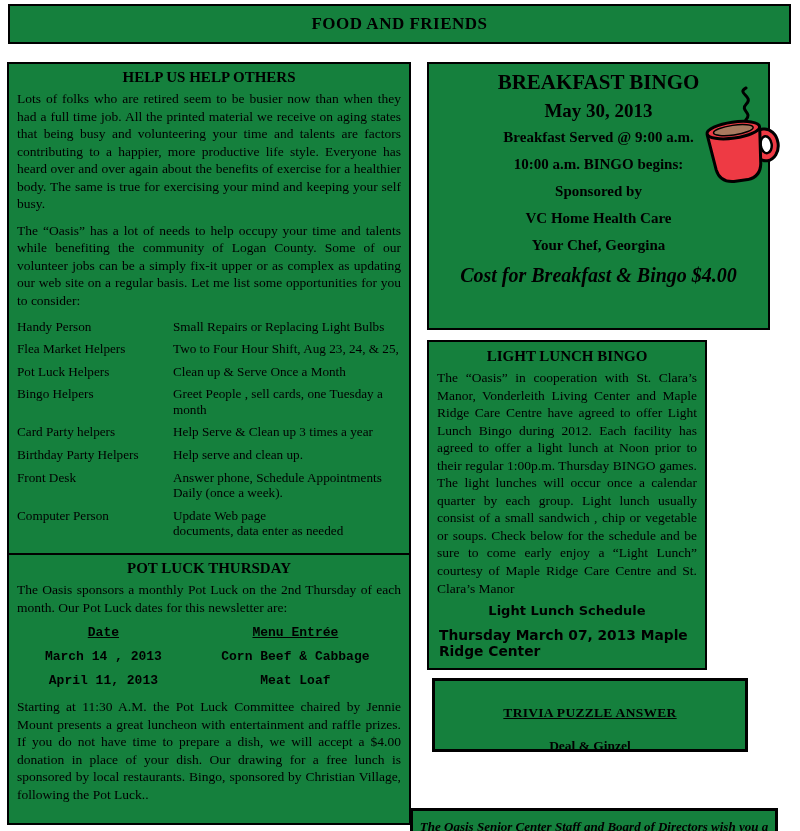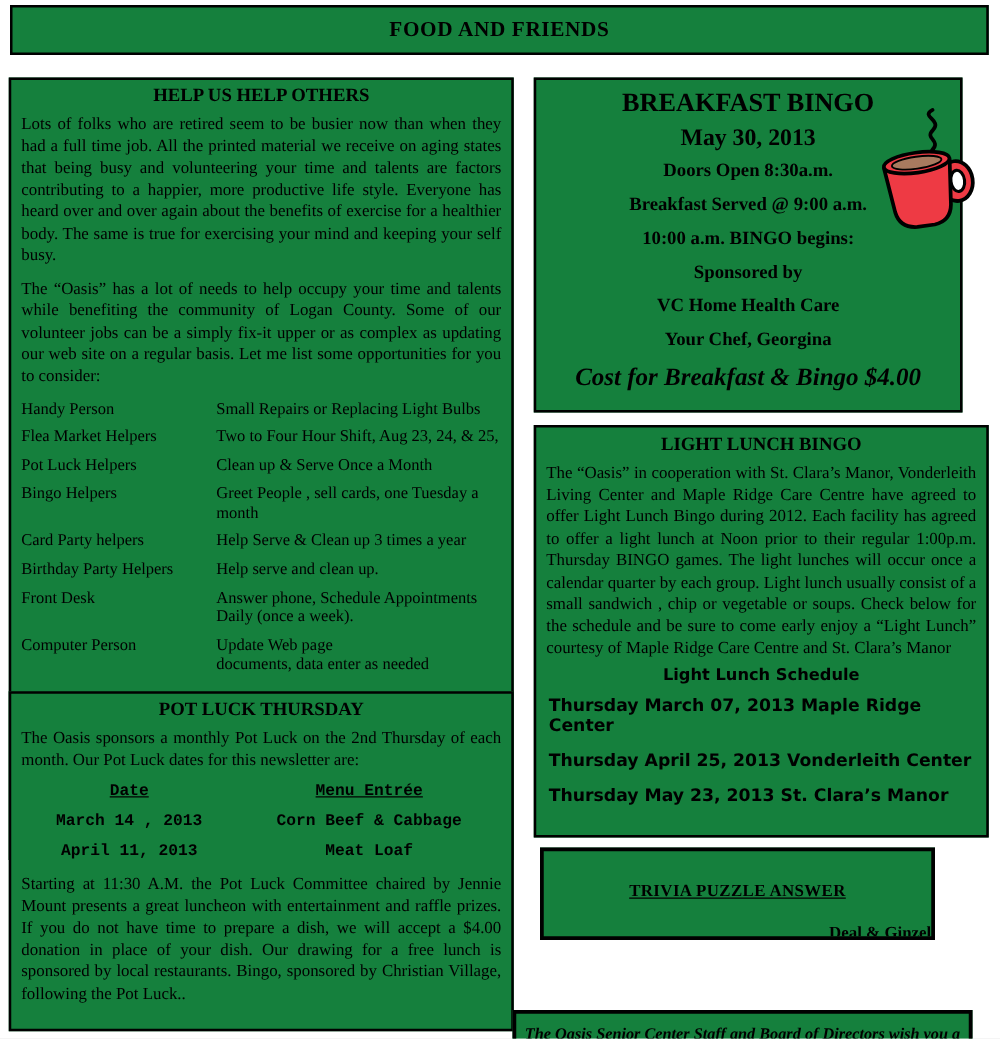--- a/index.html
+++ b/index.html
@@ -31,31 +31,31 @@
   
   .bkfast { left:427px; top:62px; width:343px; height:268px; padding:6px 6px; text-align:center; }
   .bk-title { font-size:21px; font-weight:bold; margin-bottom:5px; }
   .bk-date  { font-size:19px; font-weight:bold; margin-bottom:7px; }
   .bk-line  { font-size:15px; font-weight:bold; margin-bottom:10px; }
   .bk-cost  { font-size:20px; font-weight:bold; font-style:italic; margin-top:2px; }
 
   .mug { position:absolute; left:704px; top:86px; width:76px; height:104px; transform:rotate(-8deg); z-index:3; }
 
   
-  .lunch { left:427px; top:340px; width:364px; height:330px; padding:6px 8px; }
+  .lunch { left:427px; top:340px; width:280px; height:330px; padding:6px 8px; }
   .lunch .para { margin-bottom:6px; }
   .ll-sched-title { text-align:center; font-family:"DejaVu Sans","Liberation Sans",sans-serif;
                     font-weight:bold; font-size:13px; margin:4px 0 9px 0; }
   .ll-row { font-family:"DejaVu Sans","Liberation Sans",sans-serif; font-weight:bold; font-size:13.8px;
             margin-bottom:12px; padding-left:2px; }
 
   
   .trivia { left:432px; top:678px; width:316px; height:74px; border-width:3px; text-align:center; padding-top:24px; }
   .tr-title { font-size:13.5px; font-weight:bold; text-decoration:underline; letter-spacing:.3px; }
-  .tr-ans { font-size:13.5px; font-weight:bold; margin-top:17px;text-align:right; }
+  .tr-ans { font-size:13.5px; font-weight:bold; margin-top:17px; }
 
   
   .easter { left:410px; top:808px; width:368px; height:65px; border-width:3px; text-align:center; padding-top:8px; }
   .easter .l { font-size:13px; font-weight:bold; font-style:italic; margin-bottom:9px; }
 </style>
 </head>
 <body>
 
 <div class="page">
 
@@ -99,21 +99,20 @@
       <div>Corn Beef &amp; Cabbage</div>
       <div>April 11, 2013</div>
       <div>Meat Loaf</div>
     </div>
     <p class="para">Starting at 11:30 A.M. the Pot Luck Committee chaired by Jennie Mount presents a great luncheon with entertainment and raffle prizes.  If you do not have time to prepare a dish, we will accept a $4.00 donation in place of your dish.  Our drawing for a free lunch is sponsored by local restaurants.  Bingo, sponsored by Christian Village, following the Pot Luck..</p>
   </div>
 
   <div class="box bkfast">
     <div class="bk-title">BREAKFAST BINGO</div>
     <div class="bk-date">May 30, 2013</div>
-    <div class="bk-line">Doors Open 8:30a.m.</div>
     <div class="bk-line">Breakfast Served  @ 9:00 a.m.</div>
     <div class="bk-line">10:00 a.m. BINGO begins:</div>
     <div class="bk-line">Sponsored by</div>
     <div class="bk-line">VC Home Health Care</div>
     <div class="bk-line">Your Chef, Georgina</div>
     <div class="bk-cost">Cost for Breakfast &amp; Bingo $4.00</div>
   </div>
 
   <svg class="mug" viewBox="0 0 76 104" aria-hidden="true">
     <path d="M49,3 c-11,4 7,9 -2,16 c-8,6 6,9 -3,16" fill="none" stroke="#000" stroke-width="3" stroke-linecap="round"></path>

